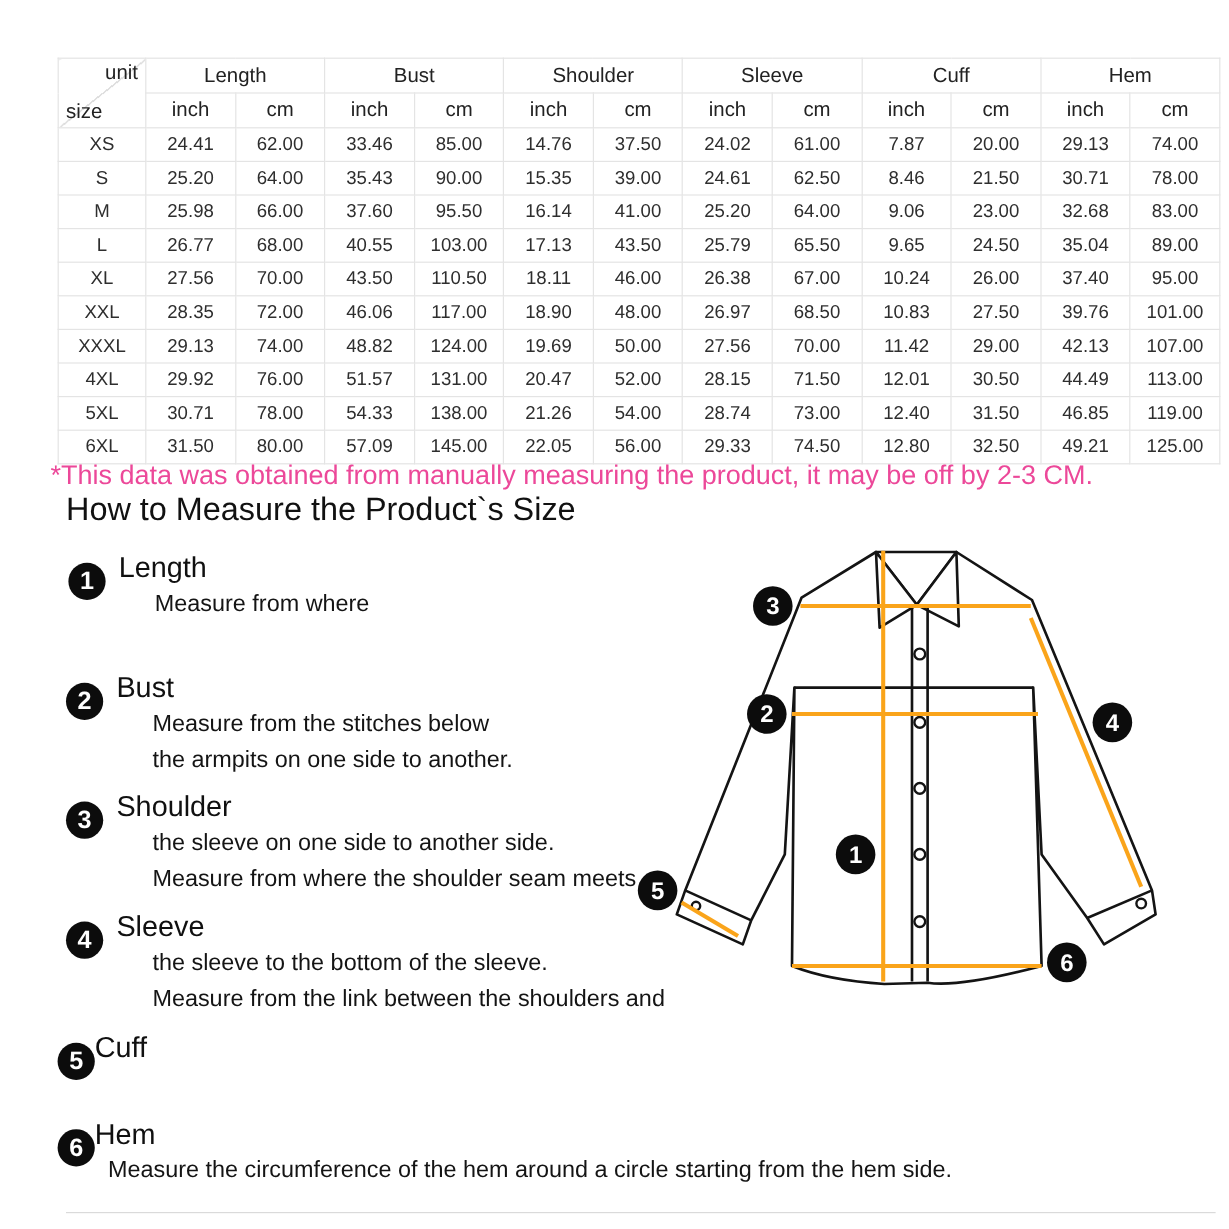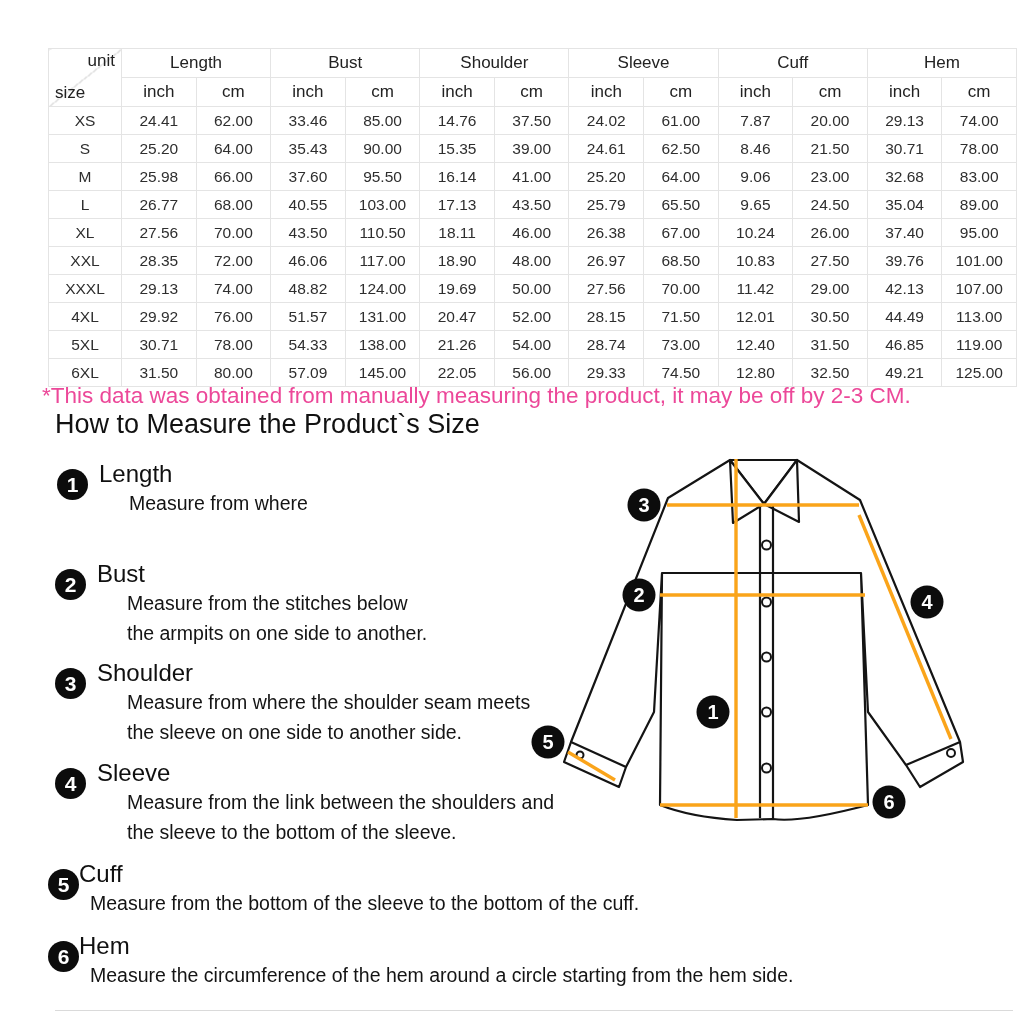--- a/index.html
+++ b/index.html
@@ -257,37 +257,36 @@
       <div>
         <div class="item-title">Bust</div>
         <div class="item-desc">Measure from the stitches below</div>
         <div class="item-desc">the armpits on one side to another.</div>
       </div>
     </div>
     <div class="item" style="top: 659px; left: 55px;">
       <div class="badge">3</div>
       <div>
         <div class="item-title">Shoulder</div>
+        <div class="item-desc">the sleeve on one side to another side.</div>
         <div class="item-desc">Measure from where the shoulder seam meets</div>
-        <div class="item-desc">the sleeve on one side to another side.</div>
       </div>
     </div>
     <div class="item" style="top: 759px; left: 55px;">
       <div class="badge">4</div>
       <div>
         <div class="item-title">Sleeve</div>
+        <div class="item-desc">the sleeve to the bottom of the sleeve.</div>
         <div class="item-desc">Measure from the link between the shoulders and</div>
-        <div class="item-desc">the sleeve to the bottom of the sleeve.</div>
       </div>
     </div>
     <div class="item" style="top: 860px; left: 48px;">
       <div class="badge">5</div>
       <div>
         <div class="item-title">Cuff</div>
-        <div class="item-desc">Measure from the bottom of the sleeve to the bottom of the cuff.</div>
       </div>
     </div>
     <div class="item" style="top: 932px; left: 48px;">
       <div class="badge">6</div>
       <div>
         <div class="item-title">Hem</div>
         <div class="item-desc">Measure the circumference of the hem around a circle starting from the hem side.</div>
       </div>
     </div>
   </div>

